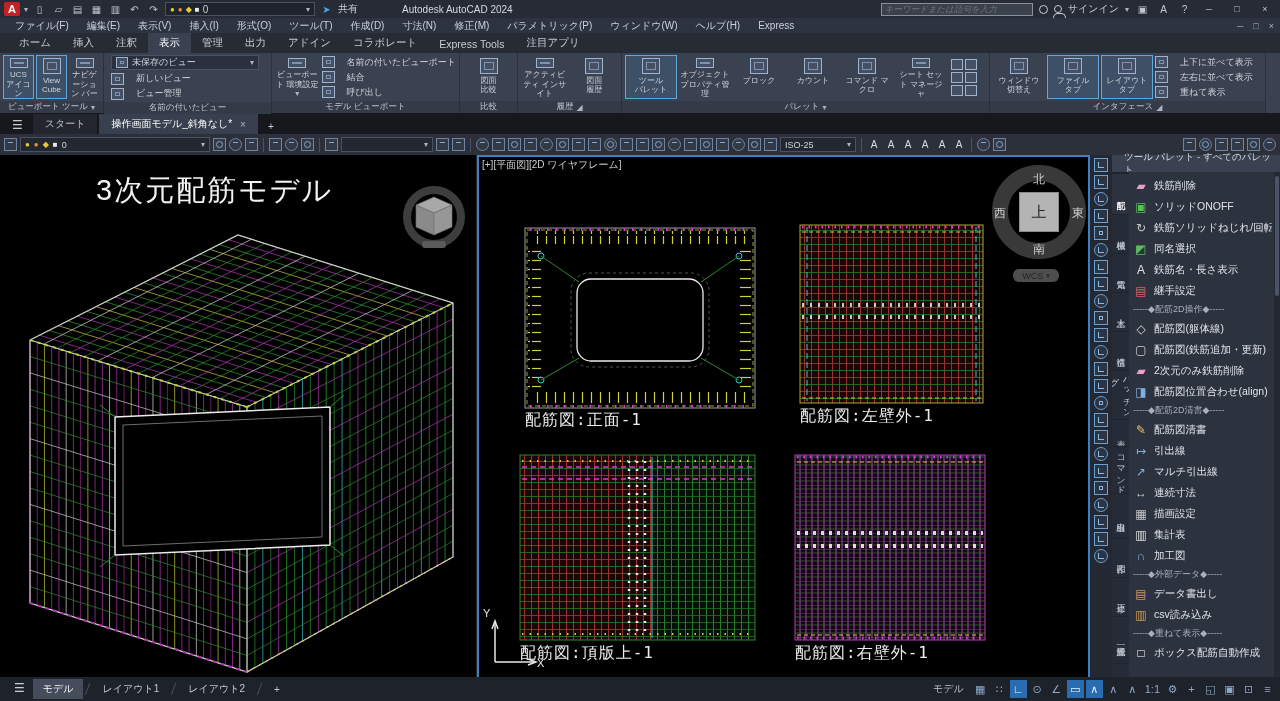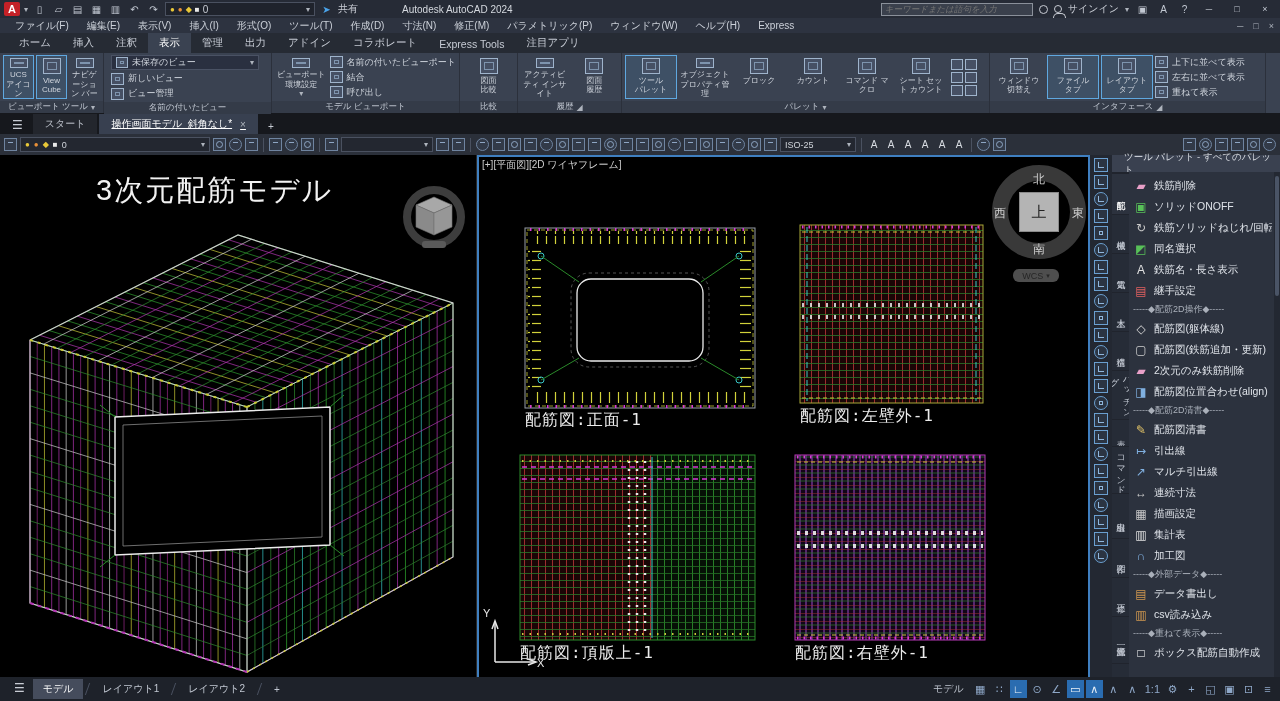--- a/index.html
+++ b/index.html
@@ -45,34 +45,34 @@
   .rpanel-l { height:13px; background:#343b48; font-size:8.5px; color:#c2c8d2; text-align:center;
     display:flex; align-items:center; justify-content:center; gap:3px; padding:0 4px; white-space:nowrap; }
   .rbig { width:52px; height:44px; display:flex; flex-direction:column; align-items:center;
     justify-content:flex-start; font-size:8px; text-align:center; line-height:1.15; border:1px solid transparent;
     padding-top:2px; }
   .rbig.active { border-color:#5fa8e0; background:rgba(95,168,224,.14); }
   .ric { width:18px; height:16px; border:1px solid #9fb4cc; margin-bottom:2px; position:relative; background:#465064; }
   .ric::after { content:""; position:absolute; inset:3px; border:1px solid #7e94ae; }
   .rlbl { white-space:pre-line; }
   .rcol { display:flex; flex-direction:column; gap:2px; justify-content:center; }
-  .rrow { display:flex; align-items:center; gap:4px; font-size:9px; white-space:nowrap; }
+  .rrow { display:flex; align-items:center; gap:12px; font-size:9px; white-space:nowrap; }
   .rrow .ric { width:13px; height:12px; margin:0; }
   .rcombo { display:flex; align-items:center; gap:4px; background:#2a3040; border:1px solid #4a5264;
     height:15px; padding:0 4px; width:148px; font-size:9px; }
   .rcombo .fill { flex:1; }
   .rgrid { display:grid; grid-template-columns:repeat(2,12px); grid-auto-rows:11px; gap:2px; margin-left:2px; }
   .rgrid i { border:1px solid #9fb4cc; background:#465064; }
 
   
   .ftabs { height:21px; background:#16181d; display:flex; align-items:flex-end; color:#b8bdc6;
     font-size:10px; padding-left:4px; gap:2px; }
   .ham { color:#c8ccd4; font-size:12px; padding:0 8px 2px; }
   .ftab { padding:3px 12px; background:#23262d; }
-  .ftab.active { background:#384050; color:#fff; display:flex; gap:8px; align-items:center;text-decoration:underline; }
+  .ftab.active { background:#384050; color:#fff; display:flex; gap:8px; align-items:center; }
   .ftab-plus { padding:2px 8px; color:#c8ccd4; }
 
   
   .toolbar { height:21px; background:#2b303a; display:flex; align-items:center; gap:3px; padding:0 4px; }
   .ticon { width:13px; height:13px; border:1px solid #6f84a0; position:relative; background:#323a48; flex:none; }
   .ticon::after { content:""; position:absolute; inset:3px; border-top:1px solid #8ea6c4; }
   .ticon:nth-child(3n)::after { border:1px solid #8ea6c4; border-radius:50%; inset:2px; }
   .ticon:nth-child(4n) { border-radius:50%; }
   .tsep { width:1px; height:14px; background:#4a5160; margin:0 2px; flex:none; }
   .tcombo { display:flex; align-items:center; background:#232730; border:1px solid #4a5160; height:15px;
@@ -333,21 +333,21 @@
         <div class="rbig">
           <i class="ric"></i>
         <span class="rlbl">カウント</span>
         </div>
         <div class="rbig">
           <i class="ric"></i>
         <span class="rlbl">コマンド マクロ</span>
         </div>
         <div class="rbig">
           <i class="ric"></i>
-        <span class="rlbl">シート セット カウント</span>
+        <span class="rlbl">シート セット マネージャ</span>
         </div>
       <div class="rgrid">
         <i></i>
           <i></i>
         <i></i>
           <i></i>
         <i></i>
           <i></i>
       </div>
     </div>

